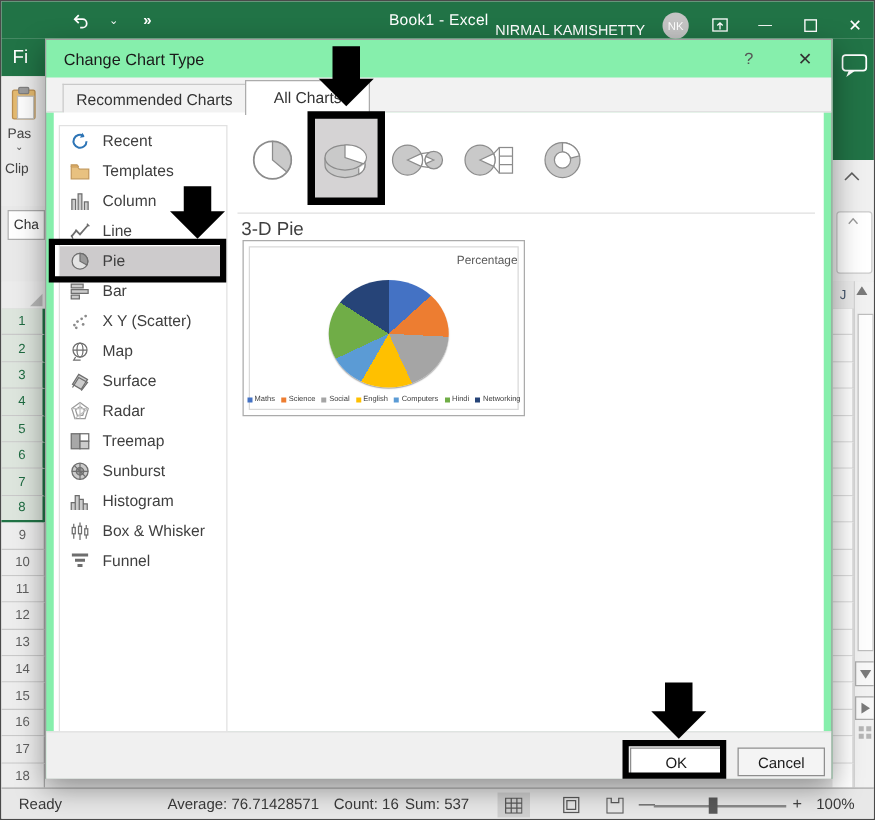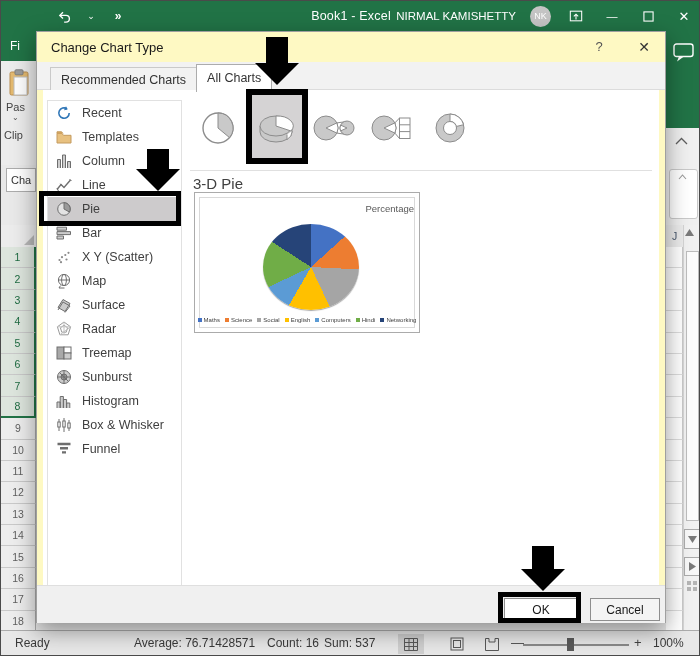--- a/index.html
+++ b/index.html
@@ -7,29 +7,29 @@
     font-family:"Liberation Sans",sans-serif;overflow:hidden;border:1px solid #4a4a4a;box-sizing:border-box;}
   .abs{position:absolute;}
   svg{display:block;}
 
   
   .titlebar{left:0;top:0;width:700px;height:30px;background:#217346;color:#fff;}
   .qat{left:54px;top:6px;display:flex;align-items:center;gap:9px;}
   .qat-btn{width:18px;height:18px;display:flex;align-items:center;justify-content:center;}
   .tb-title{left:0;top:0;width:700px;height:30px;text-align:center;line-height:30px;
     font-size:12.5px;color:#fff;letter-spacing:.2px;}
-  .tb-right{right:6px;top:0;height:30px;display:flex;align-items:center;gap:14px;}
+  .tb-right{right:6px;top:0;height:30px;display:flex;align-items:flex-end;gap:14px;}
   .tb-user{font-size:11.5px;color:#fff;white-space:nowrap;}
   .tb-avatar{width:21px;height:21px;border-radius:50%;background:#C4C4C4;color:#fff;
     font-size:9px;display:flex;align-items:center;justify-content:center;}
   .tb-ctl{width:22px;height:22px;display:flex;align-items:center;justify-content:center;font-size:13px;color:#fff;}
 
   
   .file-tab{left:0;top:30px;width:35px;height:30px;background:#217346;color:#fff;
-    font-size:12px;line-height:30px;padding-left:9px;box-sizing:border-box;}
+    font-size:15px;line-height:30px;padding-left:9px;box-sizing:border-box;}
   .ribbon-left{left:0;top:60px;width:35px;height:104px;background:#ECECEC;}
   .paste-label{left:5px;top:100px;font-size:11px;color:#444;}
   .paste-chev{left:11px;top:112px;font-size:8px;color:#555;}
   .clip-label{left:3px;top:128px;font-size:11px;color:#444;}
   .namebox-strip{left:0;top:164px;width:35px;height:60px;background:#E9E9E9;}
   .namebox{left:5px;top:167px;width:30px;height:24px;background:#fff;border:1px solid #ACACAC;
     font-size:11px;color:#333;line-height:22px;padding-left:4px;box-sizing:border-box;}
   .selall{left:0;top:224px;width:35px;height:22px;background:#ECECEC;border-bottom:1px solid #BDBDBD;}
   .selall-tri{right:2px;bottom:2px;width:0;height:0;border-left:10px solid transparent;border-bottom:10px solid #B9B9B9;}
   .rowcol{left:0;top:246px;width:35px;}
@@ -61,30 +61,30 @@
   
   .statusbar{left:0;top:629px;width:700px;height:27px;background:#E8E8E8;border-top:1px solid #ABABAB;box-sizing:border-box;}
   .sb-text{top:635px;font-size:12px;color:#3a3a3a;}
   .sb-view{top:633px;width:26px;height:20px;display:flex;align-items:center;justify-content:center;}
   .sb-view.active{background:#CFCFCF;}
   .sb-zoom-sign{top:634px;font-size:13px;color:#444;}
   .sb-track{left:522px;top:643px;width:106px;height:2px;background:#8a8a8a;}
   .sb-thumb{left:566px;top:637px;width:7px;height:13px;background:#5a5a5a;}
 
   
-  .dialog{left:35px;top:30px;width:630px;height:592px;background:#fef9c3;border:1px solid #9f9f9f;
+  .dialog{left:35px;top:30px;width:630px;height:592px;background:#86efac;border:1px solid #9f9f9f;
     box-sizing:border-box;box-shadow:0 8px 22px rgba(0,0,0,.4);}
   .dlg-title{left:14px;top:0;height:30px;line-height:32px;font-size:13px;color:#1a1a1a;}
   .dlg-help{left:550px;top:0;width:24px;height:30px;text-align:center;line-height:30px;font-size:13px;color:#555;}
   .dlg-close{left:592px;top:0;width:30px;height:30px;text-align:center;line-height:30px;font-size:14px;color:#333;}
   .tabstrip{left:0;top:30px;width:628px;height:28px;background:#F2F2F2;border-bottom:1px solid #DCDCDC;box-sizing:border-box;}
   .tabs{left:13px;top:32px;display:flex;align-items:flex-end;}
   .tab{font-size:12.5px;color:#333;padding:5px 10px 5px;background:#F2F2F2;border:1px solid #C9C9C9;
     border-bottom:none;margin-right:-1px;position:relative;}
-  .tab.active{background:#fff;padding:6px 10px 7px;z-index:3;border-color:#ACACAC;}
+  .tab.active{background:#fff;padding:6px 22px 7px;z-index:3;border-color:#ACACAC;}
   .content{left:6px;top:58px;width:616px;height:495px;background:#fff;}
   .listbox{left:10px;top:68px;width:135px;height:504px;background:#fff;border:1px solid #E1E1E1;box-sizing:border-box;overflow:hidden;}
   .list-item{height:24px;display:flex;align-items:center;gap:10px;padding-left:8px;}
   .list-item.selected{background:#CDCBCC;}
   .li-icon{width:16px;height:16px;flex:0 0 16px;}
   .li-label{font-size:12.5px;color:#3f3f3f;white-space:nowrap;}
 
   .subtypes{left:155px;top:60px;display:flex;align-items:flex-start;}
   .subtile{width:52px;height:72px;display:flex;align-items:center;justify-content:center;margin-right:6px;}
   .subtile.selected{background:#D5D3D4;}

